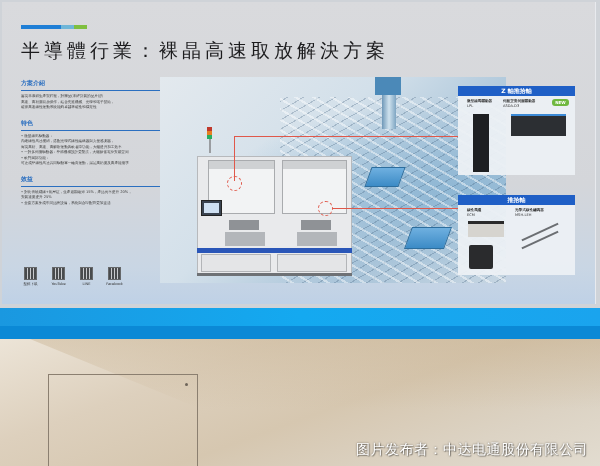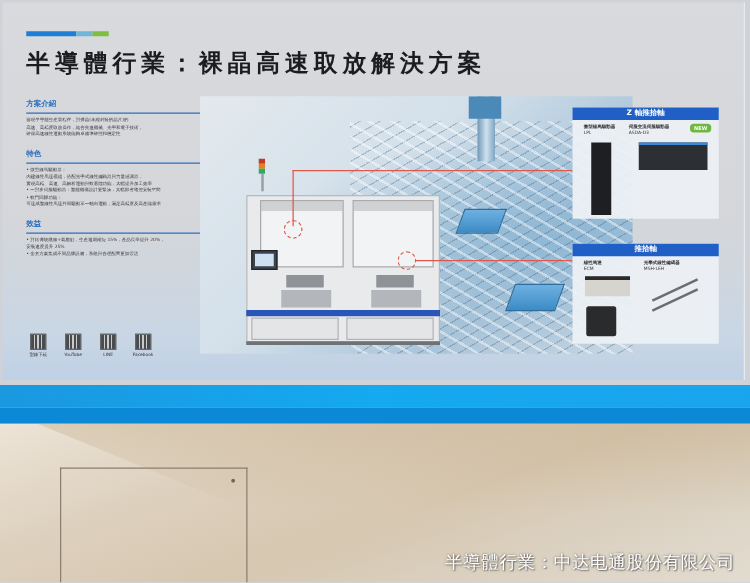--- a/index.html
+++ b/index.html
@@ -9,21 +9,21 @@
   
   .poster {
     position: absolute; left: 2px; top: 2px; width: 594px; height: 302px;
     background: linear-gradient(180deg, #d9dadd 0%, #d4d6da 60%, #c9d6e4 88%, #bfd1e6 100%);
     border-right: 1px solid #e8eaee;
   }
   .accent-bar { position: absolute; left: 19px; top: 23px; height: 4px; display: flex; }
   .accent-bar span { display: block; height: 4px; }
   .title {
     position: absolute; left: 19px; top: 36px;
-    font-size: 19px; font-weight: bold; color: #1c1c1e; letter-spacing: 4px;
+    font-size: 19px; font-weight: normal; color: #1c1c1e; letter-spacing: 4px;
     white-space: nowrap;
   }
 
   
   .left-col { position: absolute; left: 19px; top: 77px; width: 150px; }
   .sec-head { font-size: 6px; color: #2b6fc0; font-weight: bold; padding-bottom: 2px; border-bottom: 1px solid #2b6fc0; margin-bottom: 3px; }
   .sec-body { font-size: 3.6px; line-height: 5.5px; color: #3a3a3a; margin-bottom: 8px; }
   .sec-body div { white-space: nowrap; overflow: hidden; }
   .qr-row { position: absolute; left: 21px; top: 265px; display: flex; gap: 13px; }
   .qr { display: flex; flex-direction: column; align-items: center; width: 15px; }
@@ -215,13 +215,13 @@
 </div>
 
 <div class="band-top"></div>
 <div class="band-bottom"></div>
 
 <div class="wall"></div>
 <div class="wall-shade"></div>
 <div class="access-panel"></div>
 <div class="screw"></div>
 
-<div class="watermark">半導體行業：中达电通股份有限公司</div>
+<div class="watermark">图片发布者：中达电通股份有限公司</div>
 
 </body></html>

